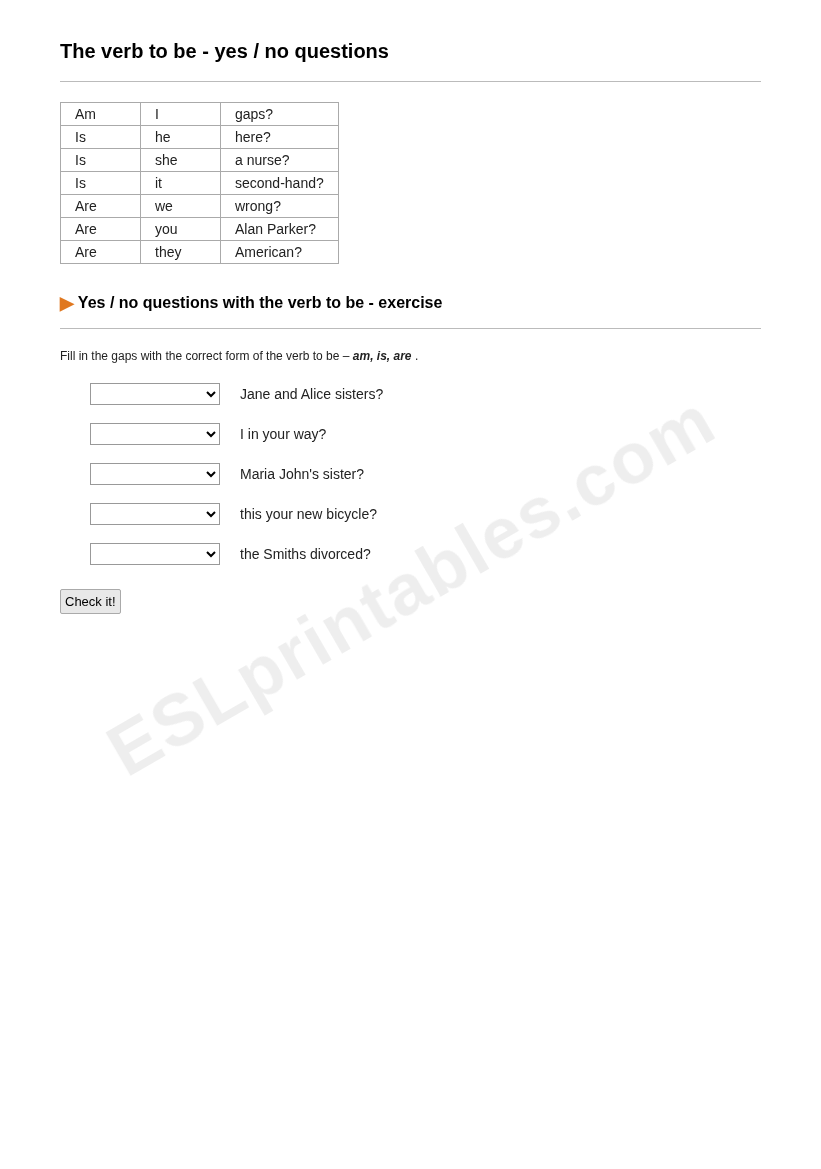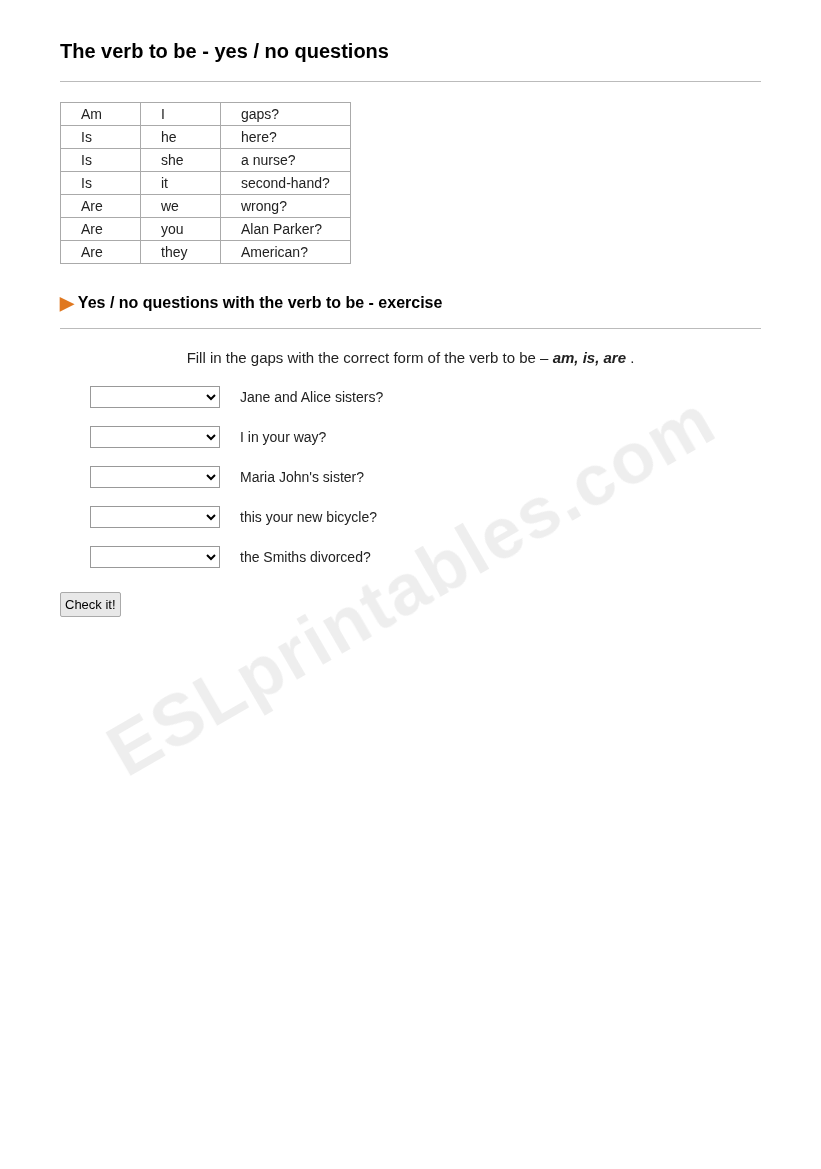--- a/index.html
+++ b/index.html
@@ -25,21 +25,21 @@
       border-top: 1px solid #bbb;
       margin-bottom: 20px;
     }
 
     .grammar-table {
       border-collapse: collapse;
       margin-bottom: 28px;
     }
     .grammar-table td {
       border: 1px solid #aaa;
-      padding: 3px 20px;
+      padding: 3px 14px;
       font-size: 14px;
       min-width: 80px;
     }
 
     .exercise-title {
       color: #222;
       font-weight: bold;
       font-size: 16px;
       margin-bottom: 14px;
       display: flex;
@@ -54,23 +54,22 @@
       color: #000000;
     }
 
     .divider2 {
       border: none;
       border-top: 1px solid #bbb;
       margin-bottom: 20px;
     }
 
     .instruction {
-      font-size: 15px;
+      font-size: 12px;
       margin-bottom: 20px;
-      text-align: center;
     }
     .instruction em {
       font-style: italic;
       font-weight: bold;
     }
 
     .exercise-list {
       list-style: decimal;
       margin-left: 30px;
       display: flex;

